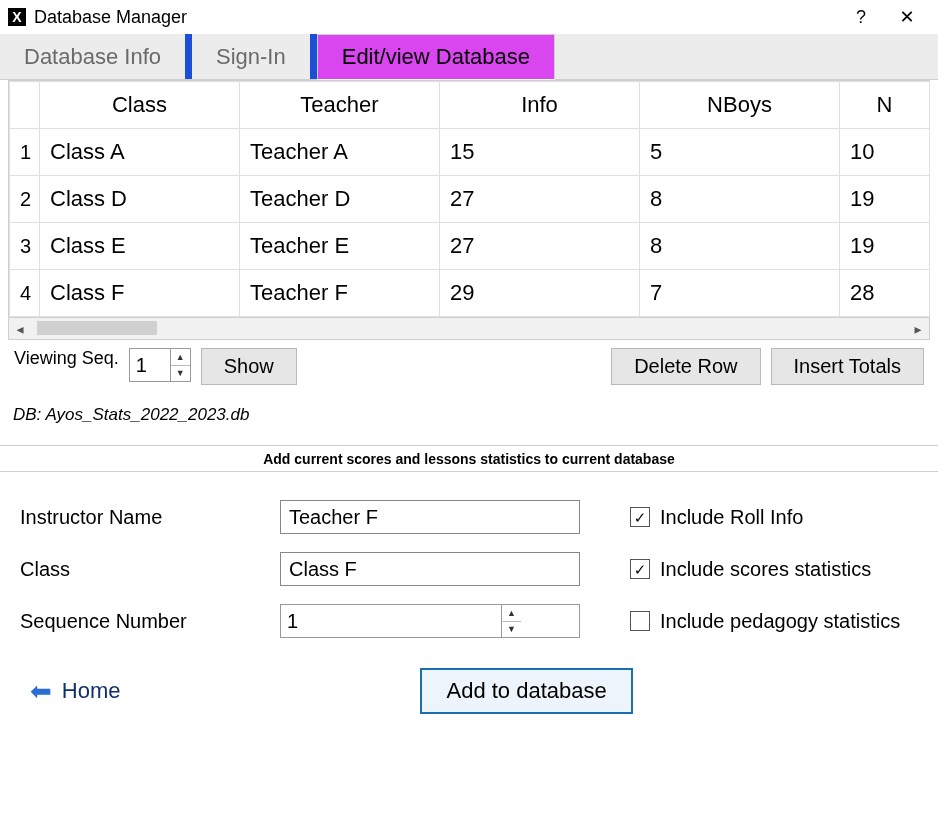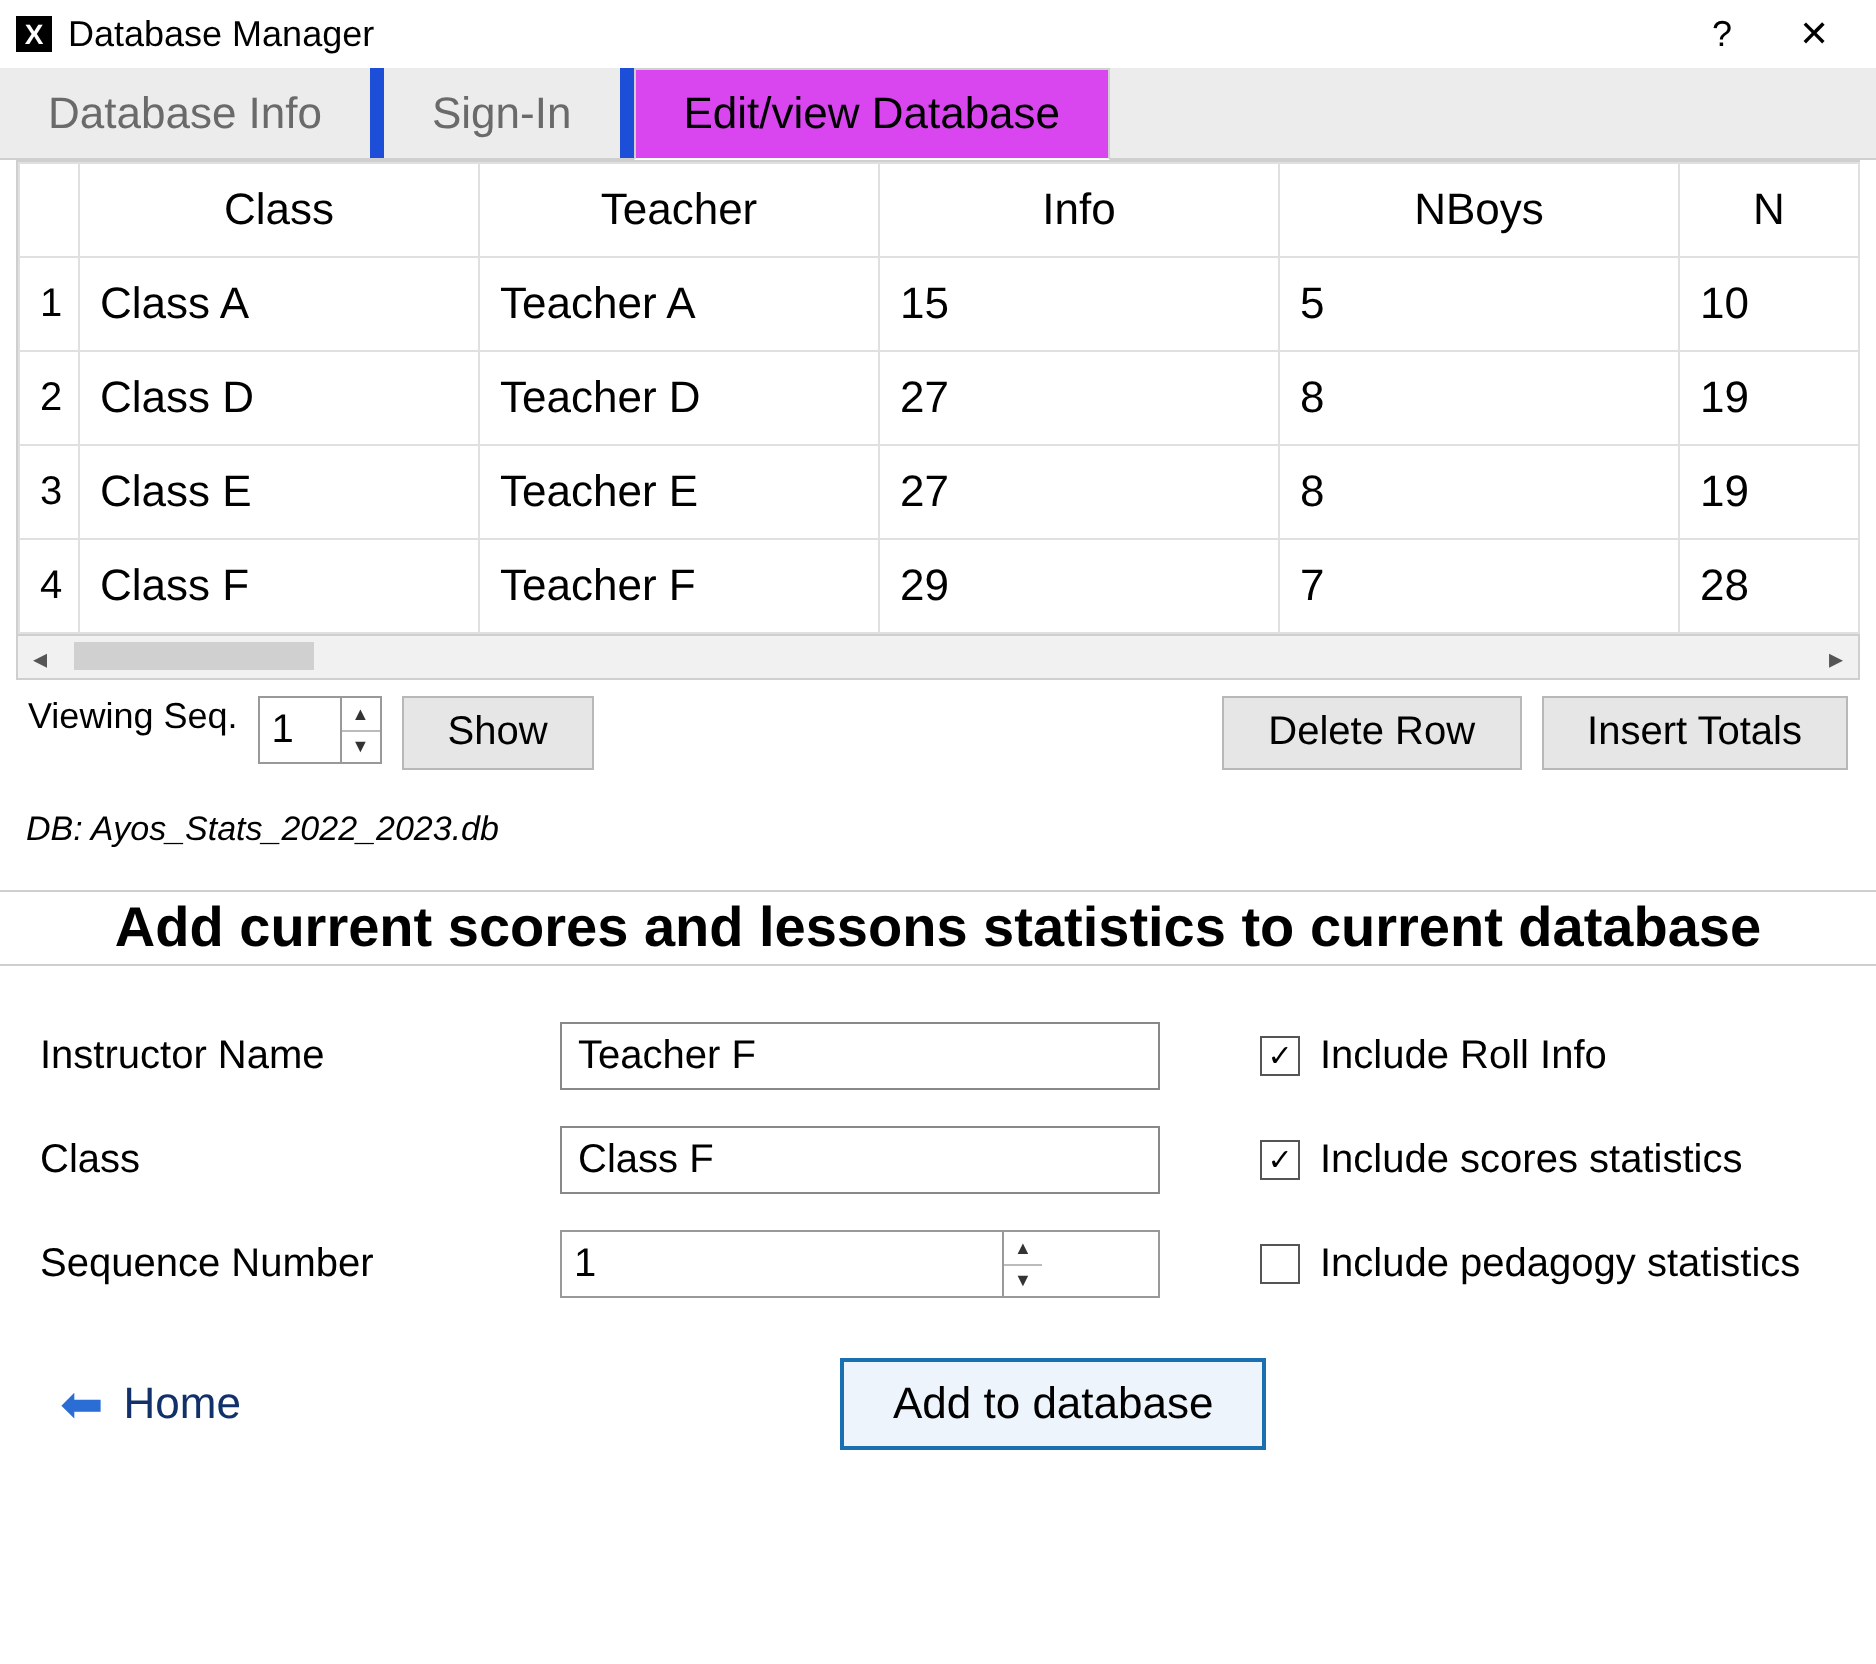--- a/index.html
+++ b/index.html
@@ -135,21 +135,21 @@
     font-size: 17px;
   }
   .sectionhdr-wrap {
     border-top: 1px solid #cfcfcf;
     border-bottom: 1px solid #cfcfcf;
     padding: 2px 0;
     text-align: center;
   }
   .sectionhdr {
     font-weight: bold;
-    font-size: 28px;
+    font-size: 14px;
   }
   .formgrid {
     display: grid;
     grid-template-columns: 210px 300px 320px;
     column-gap: 50px;
     row-gap: 18px;
     padding: 28px 20px 20px 20px;
     font-size: 20px;
     align-items: center;
   }

